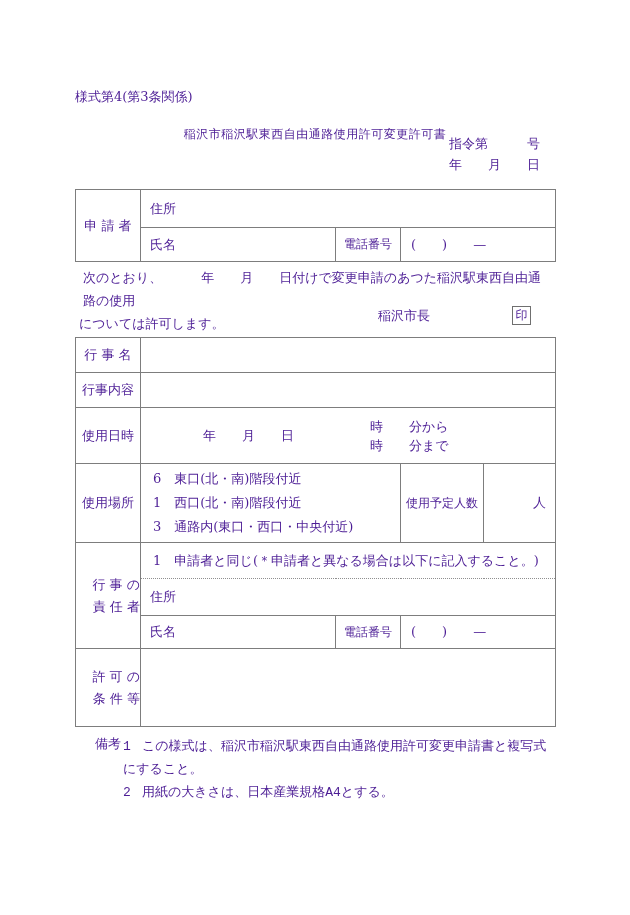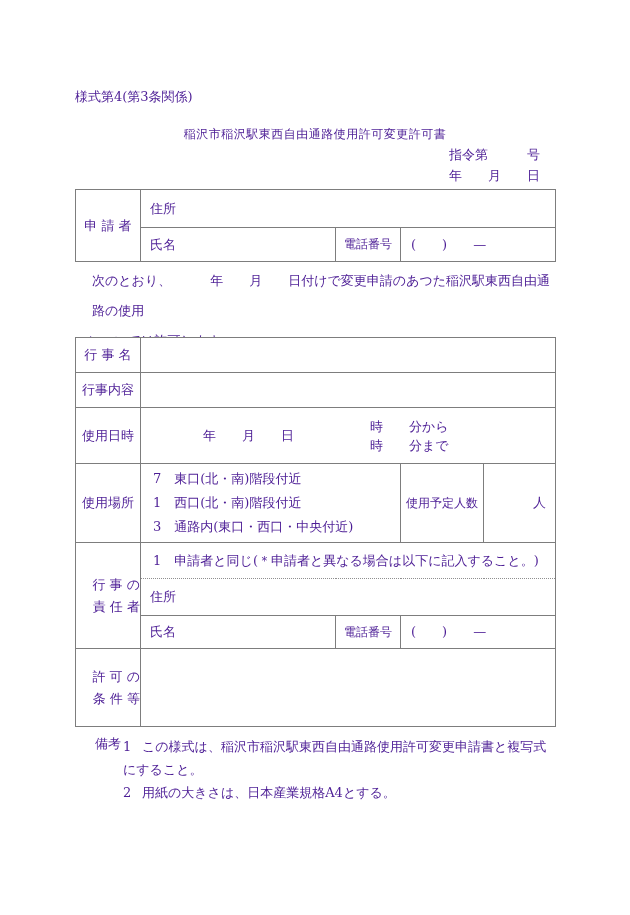--- a/index.html
+++ b/index.html
@@ -8,21 +8,21 @@
     position:relative;
     width:630px; height:915px;
     background:#ffffff;
     font-family:"DejaVu Serif","Liberation Serif",serif;
     color:#4c1d95;
     font-size:13px;
     overflow:hidden;
   }
   .form-ref { position:absolute; left:75px; top:88px; }
   .doc-title { position:absolute; left:0; right:0; top:126px; text-align:center; font-size:12px; letter-spacing:0.5px; }
-  .directive { position:absolute; right:90px; top:144px; text-align:right; line-height:21px;margin-left:20px; }
+  .directive { position:absolute; right:90px; top:133px; text-align:right; line-height:21px;margin-left:20px; }
 
   table { border-collapse:collapse; table-layout:fixed; position:absolute; left:75px; width:480px; background:#fff; }
   td { border:1px solid #7d7d7d; padding:0; vertical-align:middle; font-size:13px; overflow:hidden; }
   .t-applicant { top:189px; }
   .t-main { top:337px; }
 
   td.lbl { text-align:center; }
   td.lbl .lbl-line { line-height:22px; text-align:right; }
   td.field { padding-left:9px; }
   td.phone-lbl { text-align:center; font-size:12px; }
@@ -33,35 +33,35 @@
   .dt-times { margin-left:76px; line-height:19px; white-space:nowrap; }
 
   td.place-list { padding-left:12px; line-height:24px; }
   td.people-lbl { text-align:center; font-size:12px; }
   td.people-unit { text-align:right; padding-right:9px; }
 
   td.dotted-bottom { border-bottom:1px dotted #8f8f8f; }
   td.dotted-top { border-top:1px dotted #8f8f8f; }
   td.same-row { padding-left:12px; }
 
-  .paragraph { position:absolute; left:88px; top:266px; width:470px; line-height:30px; }
+  .paragraph { position:absolute; left:79px; top:266px; width:470px; line-height:23px; }
   .paragraph .p-line1 { margin-left:4px; }
 
   .mayor-row { position:absolute; left:378px; top:306px; display:flex; align-items:center; }
   .mayor-name { white-space:nowrap; }
   .seal-box {
     margin-left:82px; width:19px; height:19px;
     border:1px solid #6f6f6f;
     display:flex; align-items:center; justify-content:center;
     font-size:12px;
   }
 
   .remarks { position:absolute; left:95px; top:735px; display:flex; }
   .rk-head { margin-right:2px; white-space:nowrap; }
-  .rk-items { width:426px; }
+  .rk-items { width:426px;font-family:Liberation Mono, monospace; }
   .rk-item { line-height:23px; }
   .rk-no { display:inline-block; width:19px; }
 </style>
 </head>
 <body>
 
 <div class="page">
 
   <div class="form-ref">様式第4(第3条関係)</div>
 
@@ -90,20 +90,24 @@
       <td class="phone-val">(　　)　　—</td>
     </tr>
   </tbody>
     </table>
 
   <div class="paragraph">
     <div class="p-line1">次のとおり、　　　年　　月　　日付けで変更申請のあつた稲沢駅東西自由通路の使用</div>
     <div>については許可します。</div>
   </div>
 
+  <div class="mayor-row">
+    <span class="mayor-name">稲沢市長</span>
+    <span class="seal-box">印</span>
+  </div>
 
   <table class="t-main">
     <colgroup>
         <col style="width:65px">
         <col style="width:195px">
         <col style="width:65px">
         <col style="width:83px">
         <col style="width:72px">
       </colgroup>
 
@@ -127,21 +131,21 @@
             <div>時　　分から</div>
             <div>時　　分まで</div>
           </div>
         </div>
       </td>
     </tr>
 
     <tr>
       <td class="lbl" style="height:79px">使用場所</td>
       <td class="place-list" colspan="2">
-        <div>7　東口(北・南)階段付近</div>
+        <div>6　東口(北・南)階段付近</div>
         <div>1　西口(北・南)階段付近</div>
         <div>3　通路内(東口・西口・中央付近)</div>
       </td>
       <td class="people-lbl">使用予定人数</td>
       <td class="people-unit">人</td>
     </tr>
 
     <tr>
       <td class="lbl" rowspan="3" style="height:106px">
         <div class="lbl-line">行 事 の</div>

